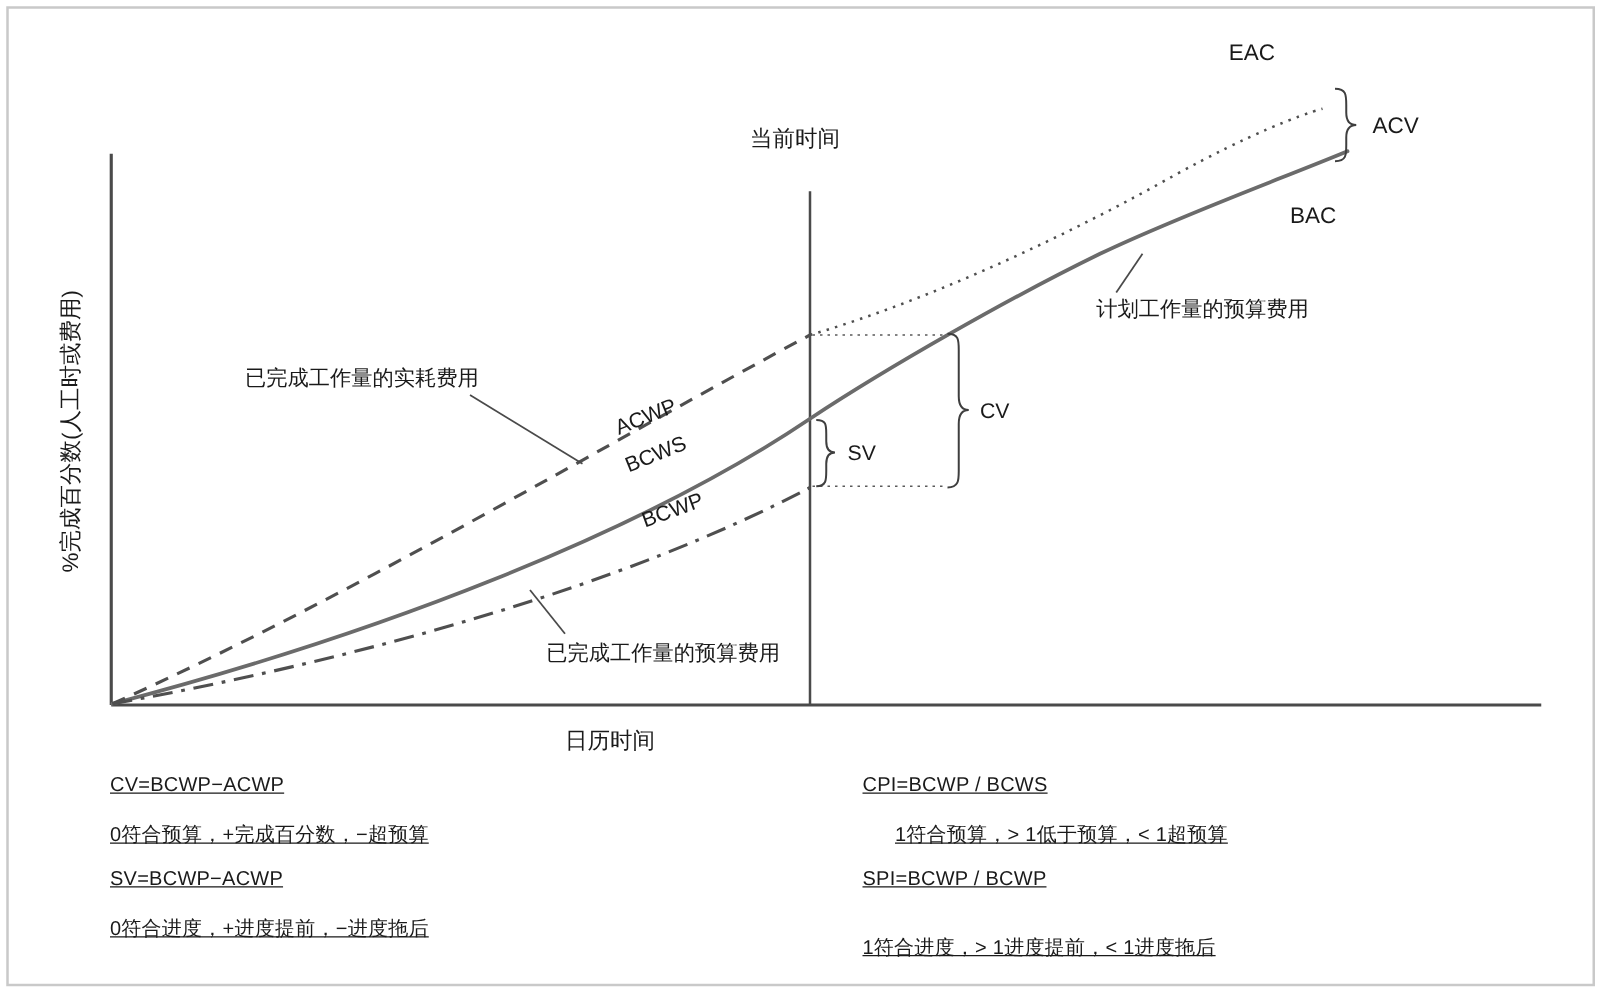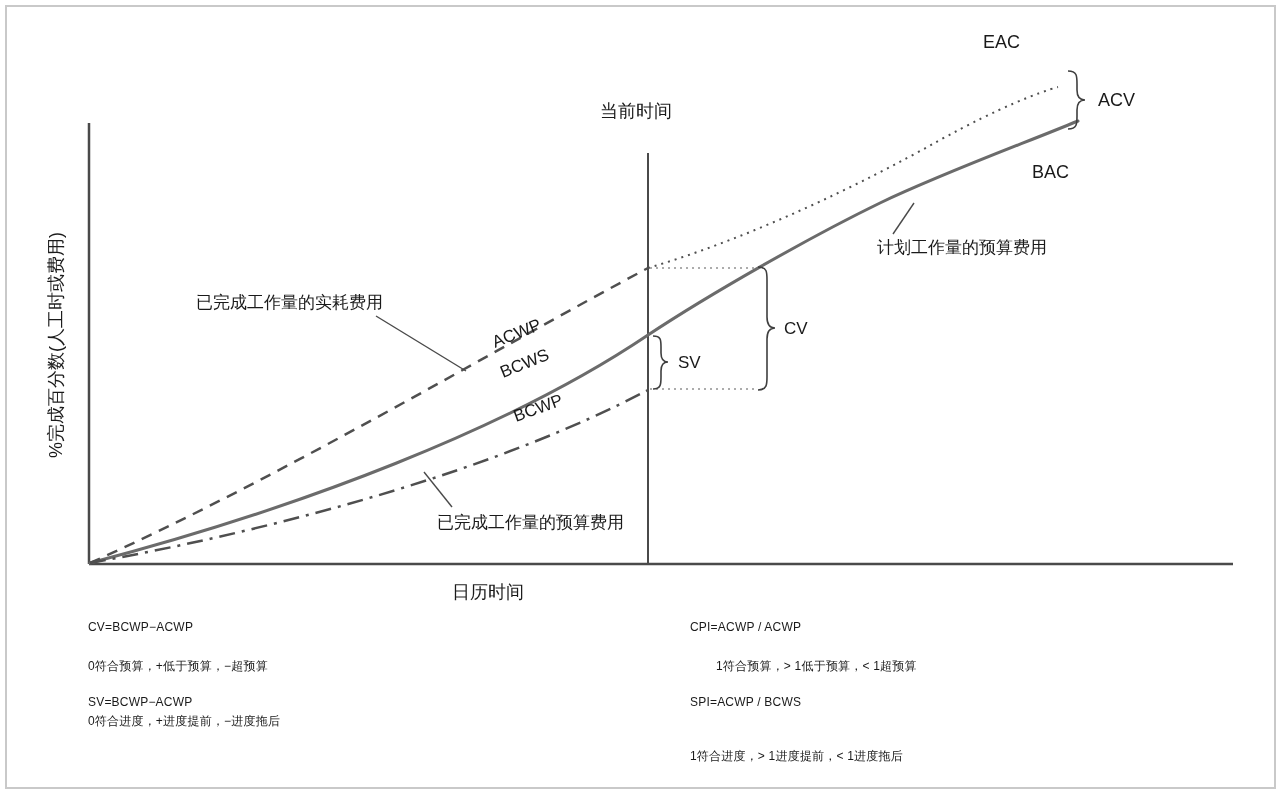--- a/index.html
+++ b/index.html
@@ -8,22 +8,23 @@
     font-family:"Liberation Sans", sans-serif;color:#1a1a1a;overflow:hidden;
   }
   .frame{
     position:absolute;inset:5px;border:2px solid #c9c9c9;background:#ffffff;
   }
   svg{position:absolute;left:0;top:0;}
   svg text{fill:#1a1a1a;font-family:"Liberation Sans", sans-serif;}
   .lbl{font-size:17px;}
   .lbl-lg{font-size:18px;}
   .formula{
-    position:absolute;font-size:12px;color:#1a1a1a;white-space:nowrap;
+    position:absolute;font-size:16px;color:#1a1a1a;white-space:nowrap;
     letter-spacing:0.2px;
+    text-decoration:underline;
   }
 </style>
 </head>
 <body>
 
 <div class="frame"></div>
 
 <svg width="1281" height="794" viewBox="0 0 1281 794">
 
   <line x1="89" y1="123" x2="89" y2="564" stroke="#4a4a4a" stroke-width="2.5"></line>
@@ -63,20 +64,20 @@
   <text x="437" y="528" class="lbl">已完成工作量的预算费用</text>
 
   <text x="983" y="48" class="lbl-lg">EAC</text>
   <text x="1098" y="106" class="lbl-lg">ACV</text>
   <text x="1032" y="178" class="lbl-lg">BAC</text>
   <text x="678" y="368" class="lbl">SV</text>
   <text x="784" y="334" class="lbl">CV</text>
 </svg>
 
 <div class="formula" style="left:88px;top:620px">CV=BCWP−ACWP</div>
-<div class="formula" style="left:88px;top:658px">0符合预算，+低于预算，−超预算</div>
+<div class="formula" style="left:88px;top:658px">0符合预算，+完成百分数，−超预算</div>
 <div class="formula" style="left:88px;top:695px">SV=BCWP−ACWP</div>
-<div class="formula" style="left:88px;top:713px">0符合进度，+进度提前，−进度拖后</div>
+<div class="formula" style="left:88px;top:733px">0符合进度，+进度提前，−进度拖后</div>
 
-<div class="formula" style="left:690px;top:620px">CPI=ACWP / ACWP</div>
+<div class="formula" style="left:690px;top:620px">CPI=BCWP / BCWS</div>
 <div class="formula" style="left:716px;top:658px">1符合预算，&gt; 1低于预算，&lt; 1超预算</div>
-<div class="formula" style="left:690px;top:695px">SPI=ACWP / BCWS</div>
+<div class="formula" style="left:690px;top:695px">SPI=BCWP / BCWP</div>
 <div class="formula" style="left:690px;top:748px">1符合进度，&gt; 1进度提前，&lt; 1进度拖后</div>
 
 </body></html>

